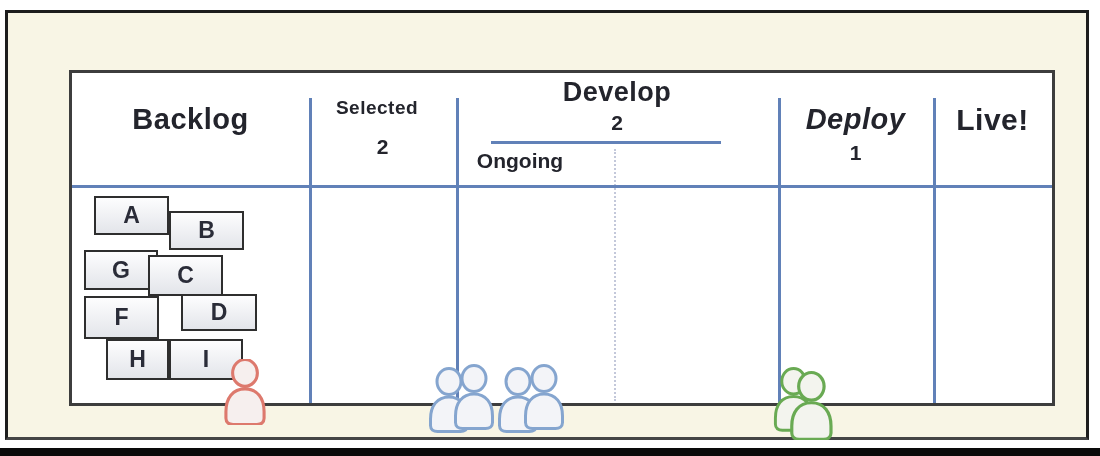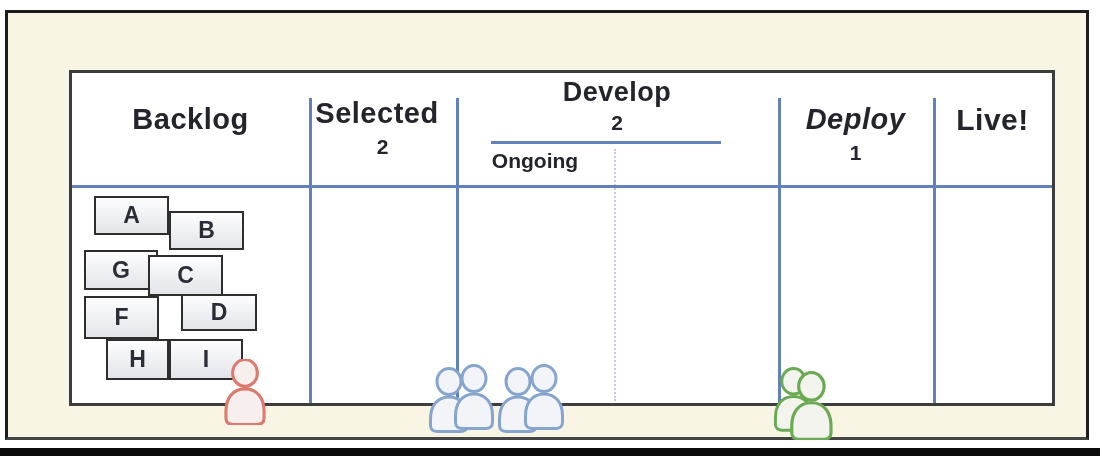--- a/index.html
+++ b/index.html
@@ -26,30 +26,30 @@
   .vline.v2{left:384px;}
   .vline.v3{left:706px;}
   .vline.v4{left:861px;}
   .dotted-line{position:absolute;left:542px;top:76px;bottom:2px;width:0;border-left:2px dotted #c3c8da;}
   .header-divider{position:absolute;left:0;right:0;top:112px;height:3px;background:#6181b8;}
   .develop-underline{position:absolute;left:419px;width:230px;top:68px;height:3px;background:#6181b8;}
 
   
   .col-header{position:absolute;text-align:center;color:#23242c;font-weight:bold;letter-spacing:0.5px;}
   .hd-backlog{left:0;width:237px;top:30px;font-size:29px;}
-  .hd-selected{left:237px;width:136px;top:24px;font-size:29px;}
+  .hd-selected{left:237px;width:136px;top:24px;font-size:19px;}
   .hd-develop{left:384px;width:322px;top:4px;font-size:27px;}
   .hd-deploy{left:706px;width:155px;top:30px;font-size:29px;font-style:italic;}
   .hd-live{left:861px;width:119px;top:30px;font-size:30px;}
   .wip{position:absolute;text-align:center;color:#23242c;font-weight:bold;font-size:21px;}
   .wip-selected{left:237px;width:147px;top:62px;}
   .wip-develop{left:384px;width:322px;top:38px;}
   .wip-deploy{left:706px;width:155px;top:68px;}
   .sub-header{position:absolute;top:76px;text-align:center;color:#23242c;font-weight:bold;font-size:21px;}
-  .sub-ongoing{left:384px;width:158px;}
+  .sub-ongoing{left:369px;width:158px;}
   .sub-done{left:542px;width:164px;}
 
   
   .card{
     position:absolute;box-sizing:border-box;
     border:2px solid #2e2e2e;
     background:linear-gradient(#fdfdfe,#e3e5ea);
     display:flex;align-items:center;justify-content:center;
     font-size:23px;font-weight:bold;color:#2a2c38;
   }

